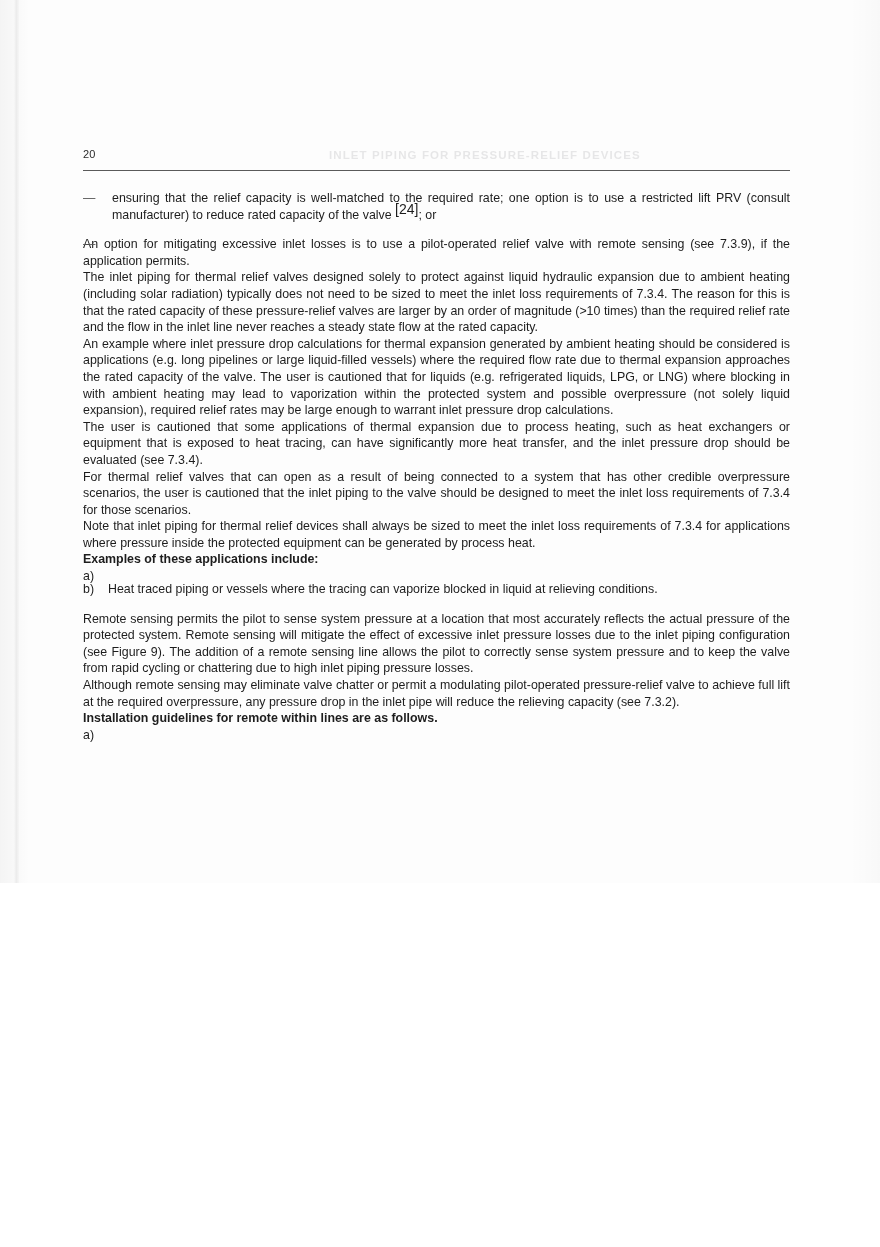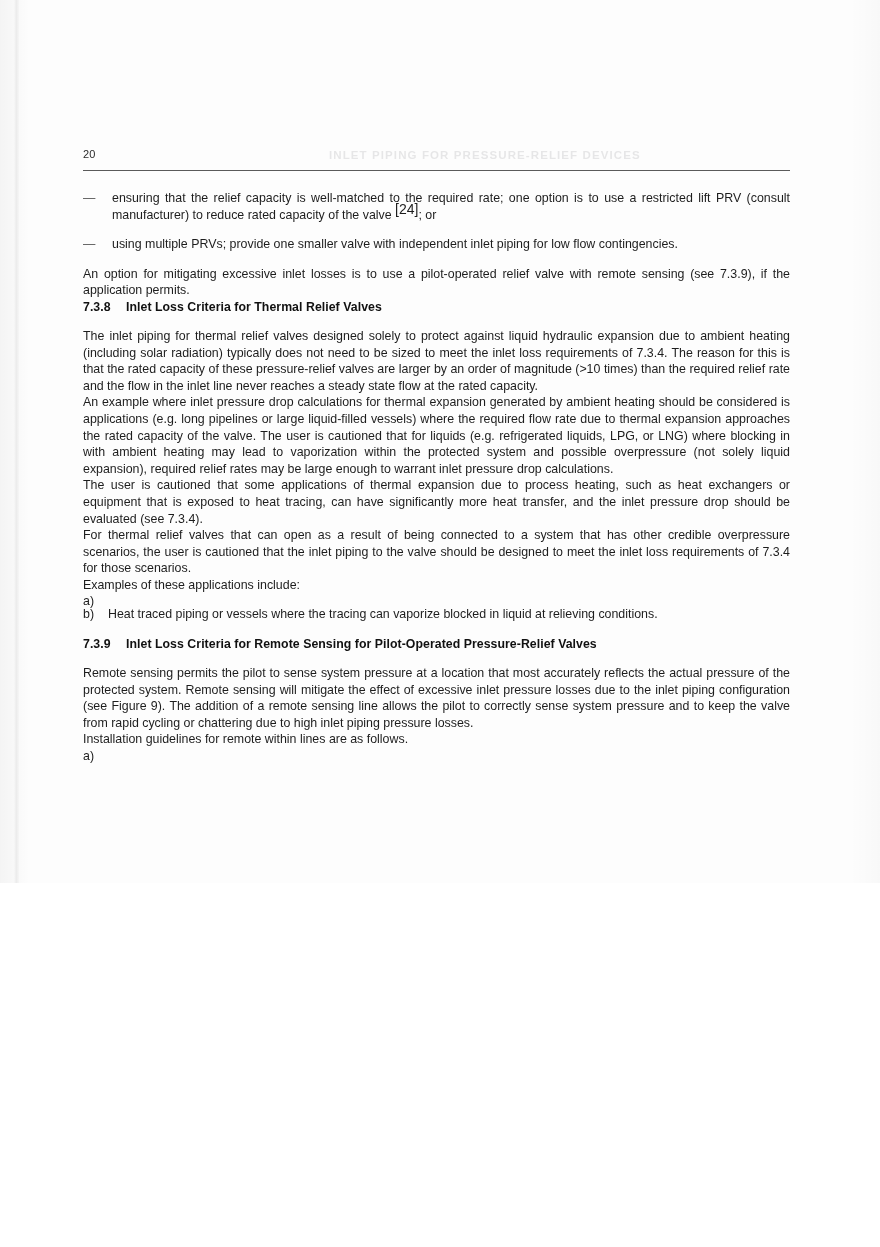--- a/index.html
+++ b/index.html
@@ -117,21 +117,21 @@
     font-size: 12.4px;
     line-height: 16.6px;
     color: #1d1d1d;
     text-align: justify;
     text-justify: inter-word;
     margin: 0;
     hyphens: none;
   }
 
   .block { margin-bottom: 14px; }
-  .block-tight { margin-bottom: 11px; }
+  .block-tight { margin-bottom: 11px; font-weight: bold; }
 
   
   .dash-item {
     position: relative;
     padding-left: 29px;
     margin-bottom: 13px;
   }
   .dash-item .dash {
     position: absolute;
     left: 0;
@@ -210,49 +210,44 @@
 
   <div class="column">
 
     <div class="dash-item">
       <span class="dash">—</span>
       <span><span>ensuring that the relief capacity is well-matched to the required rate; one option is to use a restricted lift PRV (consult manufacturer) to reduce rated capacity of the valve </span><span class="sup">[24]</span><span>; or</span></span>
     </div>
 
     <div class="dash-item block">
       <span class="dash">—</span>
-      <span>using multiple PRVs; provide one smaller valve with independent inlet piping for low flow contingencies.</span>
     </div>
 
     <p class="body block">An option for mitigating excessive inlet losses is to use a pilot-operated relief valve with remote sensing (see 7.3.9), if the application permits.</p>
 
-    <h2 class="clause">
-      <span class="num">7.3.8</span><span>Inlet Loss Criteria for Thermal Relief Valves</span>
-    </h2>
 
     <p class="body block">The inlet piping for thermal relief valves designed solely to protect against liquid hydraulic expansion due to ambient heating (including solar radiation) typically does not need to be sized to meet the inlet loss requirements of 7.3.4. The reason for this is that the rated capacity of these pressure-relief valves are larger by an order of magnitude (&gt;10 times) than the required relief rate and the flow in the inlet line never reaches a steady state flow at the rated capacity.</p>
     <p class="body block">An example where inlet pressure drop calculations for thermal expansion generated by ambient heating should be considered is applications (e.g. long pipelines or large liquid-filled vessels) where the required flow rate due to thermal expansion approaches the rated capacity of the valve. The user is cautioned that for liquids (e.g. refrigerated liquids, LPG, or LNG) where blocking in with ambient heating may lead to vaporization within the protected system and possible overpressure (not solely liquid expansion), required relief rates may be large enough to warrant inlet pressure drop calculations.</p>
     <p class="body block">The user is cautioned that some applications of thermal expansion due to process heating, such as heat exchangers or equipment that is exposed to heat tracing, can have significantly more heat transfer, and the inlet pressure drop should be evaluated (see 7.3.4).</p>
     <p class="body block">For thermal relief valves that can open as a result of being connected to a system that has other credible overpressure scenarios, the user is cautioned that the inlet piping to the valve should be designed to meet the inlet loss requirements of 7.3.4 for those scenarios.</p>
+    <p class="body block">Note that inlet piping for thermal relief devices shall always be sized to meet the inlet loss requirements of 7.3.4 for applications where pressure inside the protected equipment can be generated by process heat.</p>
 
     <p class="body block-tight">Examples of these applications include:</p>
 
     <div class="alpha-item">
       <span class="marker">a)</span>
     </div>
     <div class="alpha-item block">
       <span class="marker">b)</span>
       <span>Heat traced piping or vessels where the tracing can vaporize blocked in liquid at relieving conditions.</span>
     </div>
 
-    <h2 class="clause">
-      <span class="num">7.3.9</span><span>Inlet Loss Criteria for Remote Sensing for Pilot-Operated Pressure-Relief Valves</span>
-    </h2>
 
     <p class="body block">Remote sensing permits the pilot to sense system pressure at a location that most accurately reflects the actual pressure of the protected system. Remote sensing will mitigate the effect of excessive inlet pressure losses due to the inlet piping configuration (see Figure 9). The addition of a remote sensing line allows the pilot to correctly sense system pressure and to keep the valve from rapid cycling or chattering due to high inlet piping pressure losses.</p>
+    <p class="body block">Although remote sensing may eliminate valve chatter or permit a modulating pilot-operated pressure-relief valve to achieve full lift at the required overpressure, any pressure drop in the inlet pipe will reduce the relieving capacity (see 7.3.2).</p>
     <p class="body block-tight">Installation guidelines for remote within lines are as follows.</p>
 
     <div class="alpha-item">
       <span class="marker">a)</span>
     </div>
 
   </div>
 
   <div class="footer-smudge"></div>
   <div class="black-band"></div>

